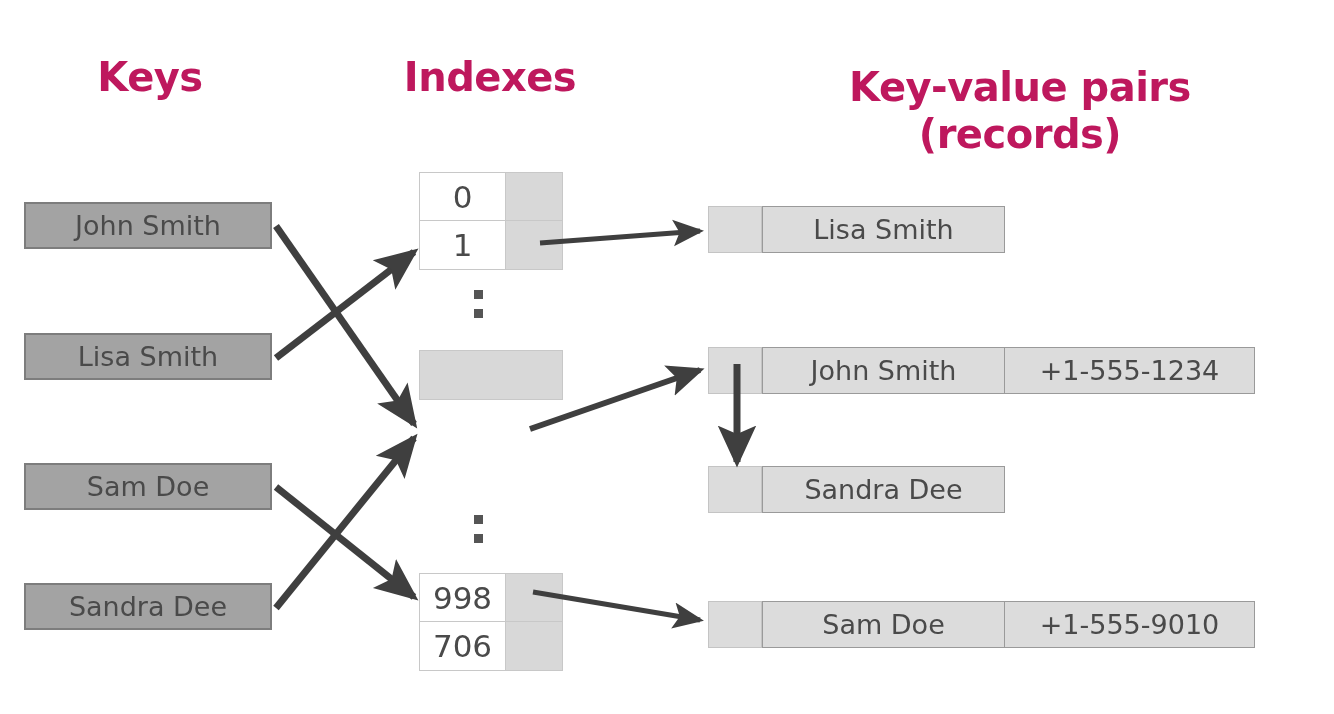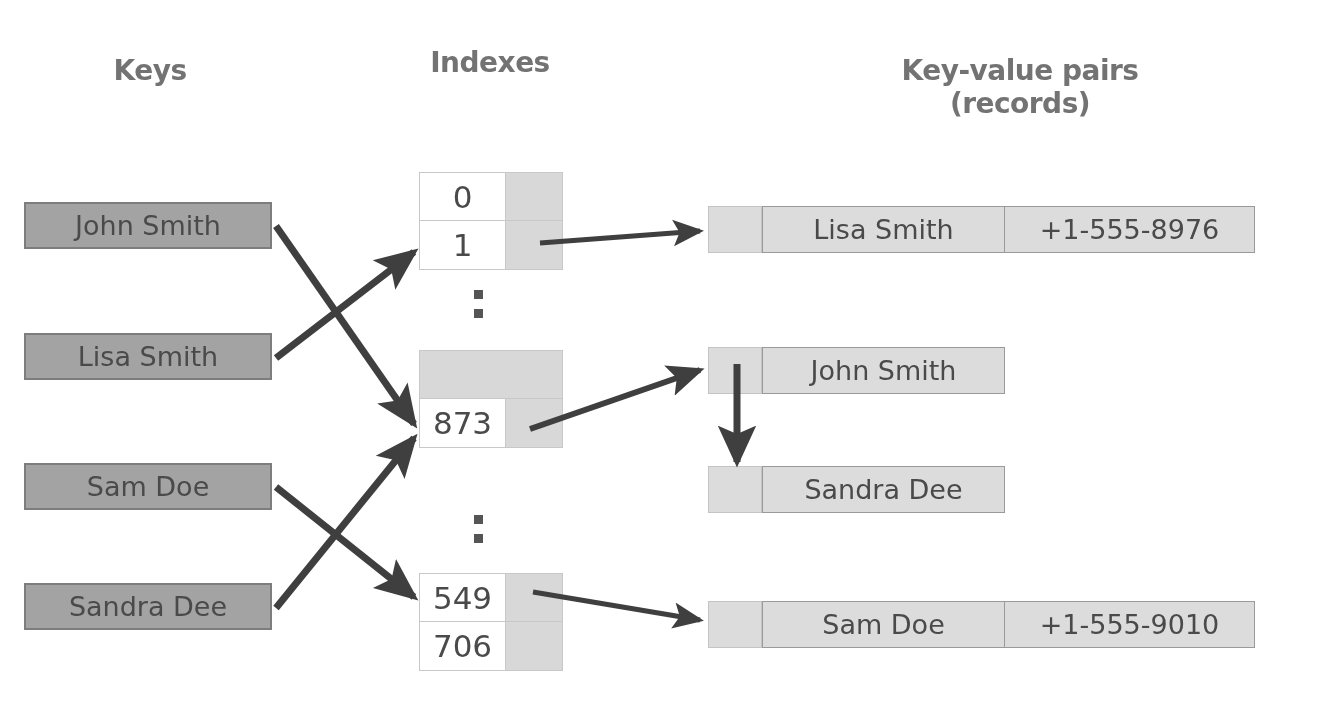--- a/index.html
+++ b/index.html
@@ -19,30 +19,30 @@
     position: absolute;
     left: 0; top: 0;
     width: 1334px;
     height: 714px;
   }
 
   
   .col-title {
     position: absolute;
     font-weight: bold;
-    font-size: 28px;
-    color: #737373;
+    font-size: 40px;
+    color: #be185d;
     text-align: center;
     line-height: 1.18;
     letter-spacing: -0.5px;
     white-space: pre-line;
   }
   #title-keys    { left: 20px;  top: 54px;  width: 260px; }
-  #title-indexes { left: 360px; top: 46px;  width: 260px; text-align: center; }
-  #title-records { left: 760px; top: 54px;  width: 520px; }
+  #title-indexes { left: 360px; top: 54px;  width: 260px; text-align: center; }
+  #title-records { left: 760px; top: 64px;  width: 520px; }
 
   
   .key-box {
     position: absolute;
     left: 24px;
     width: 248px;
     height: 47px;
     background: #a3a3a3;
     border: 2px solid #7d7d7d;
     box-sizing: border-box;
@@ -167,51 +167,47 @@
 
   <div class="vdots" style="left:474px; top:290px">
     <span></span>
       <span></span>
   </div>
 
   <div class="index-table" style="top:350px">
     <div class="index-row">
       <div class="index-slot"></div>
     </div>
-    <div class="index-row">
-      <div class="index-num">873</div>
-      <div class="index-slot"></div>
-    </div>
   </div>
 
   <div class="vdots" style="left:474px; top:515px">
     <span></span>
       <span></span>
   </div>
 
   <div class="index-table" style="top:573px">
     <div class="index-row">
-      <div class="index-num">549</div>
+      <div class="index-num">998</div>
       <div class="index-slot"></div>
     </div>
     <div class="index-row">
       <div class="index-num">706</div>
       <div class="index-slot"></div>
     </div>
   </div>
 
   <div class="record" style="left:708px; top:206px">
     <div class="rec-ptr"></div>
     <div class="rec-name">Lisa Smith</div>
-    <div class="rec-phone">+1-555-8976</div>
   </div>
 
   <div class="record" style="left:708px; top:347px">
     <div class="rec-ptr"></div>
     <div class="rec-name">John Smith</div>
+    <div class="rec-phone">+1-555-1234</div>
   </div>
 
   <div class="record" style="left:708px; top:466px">
     <div class="rec-ptr"></div>
     <div class="rec-name">Sandra Dee</div>
   </div>
 
   <div class="record" style="left:708px; top:601px">
     <div class="rec-ptr"></div>
     <div class="rec-name">Sam Doe</div>

